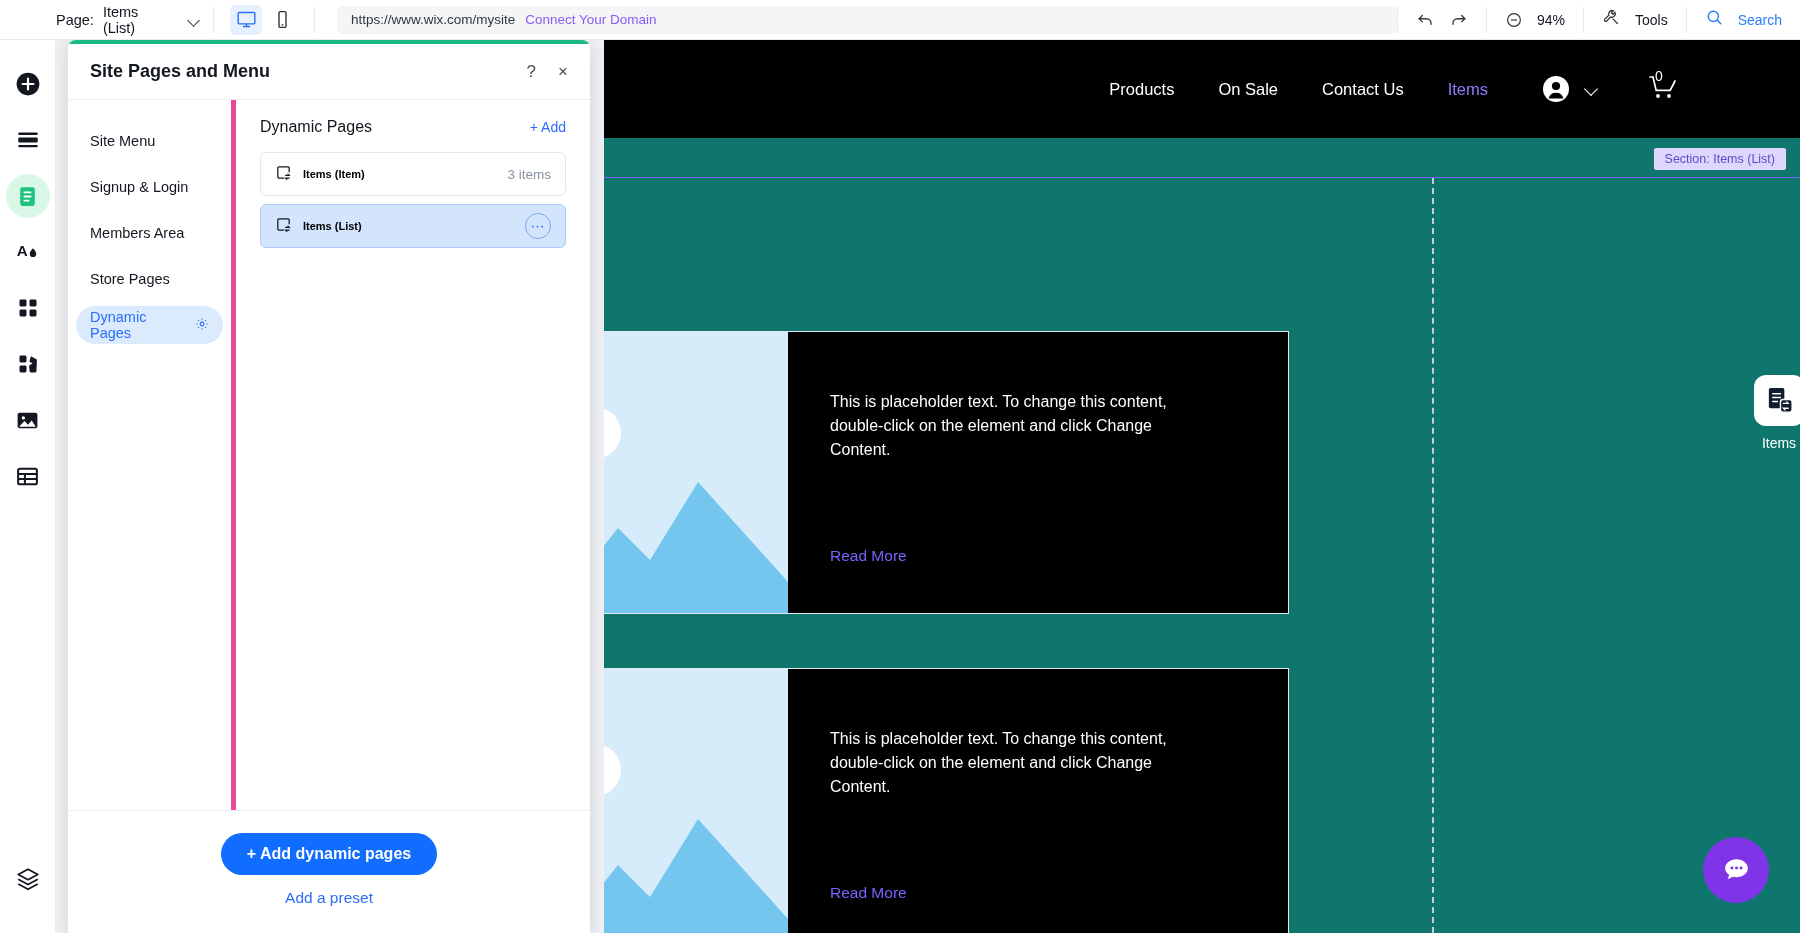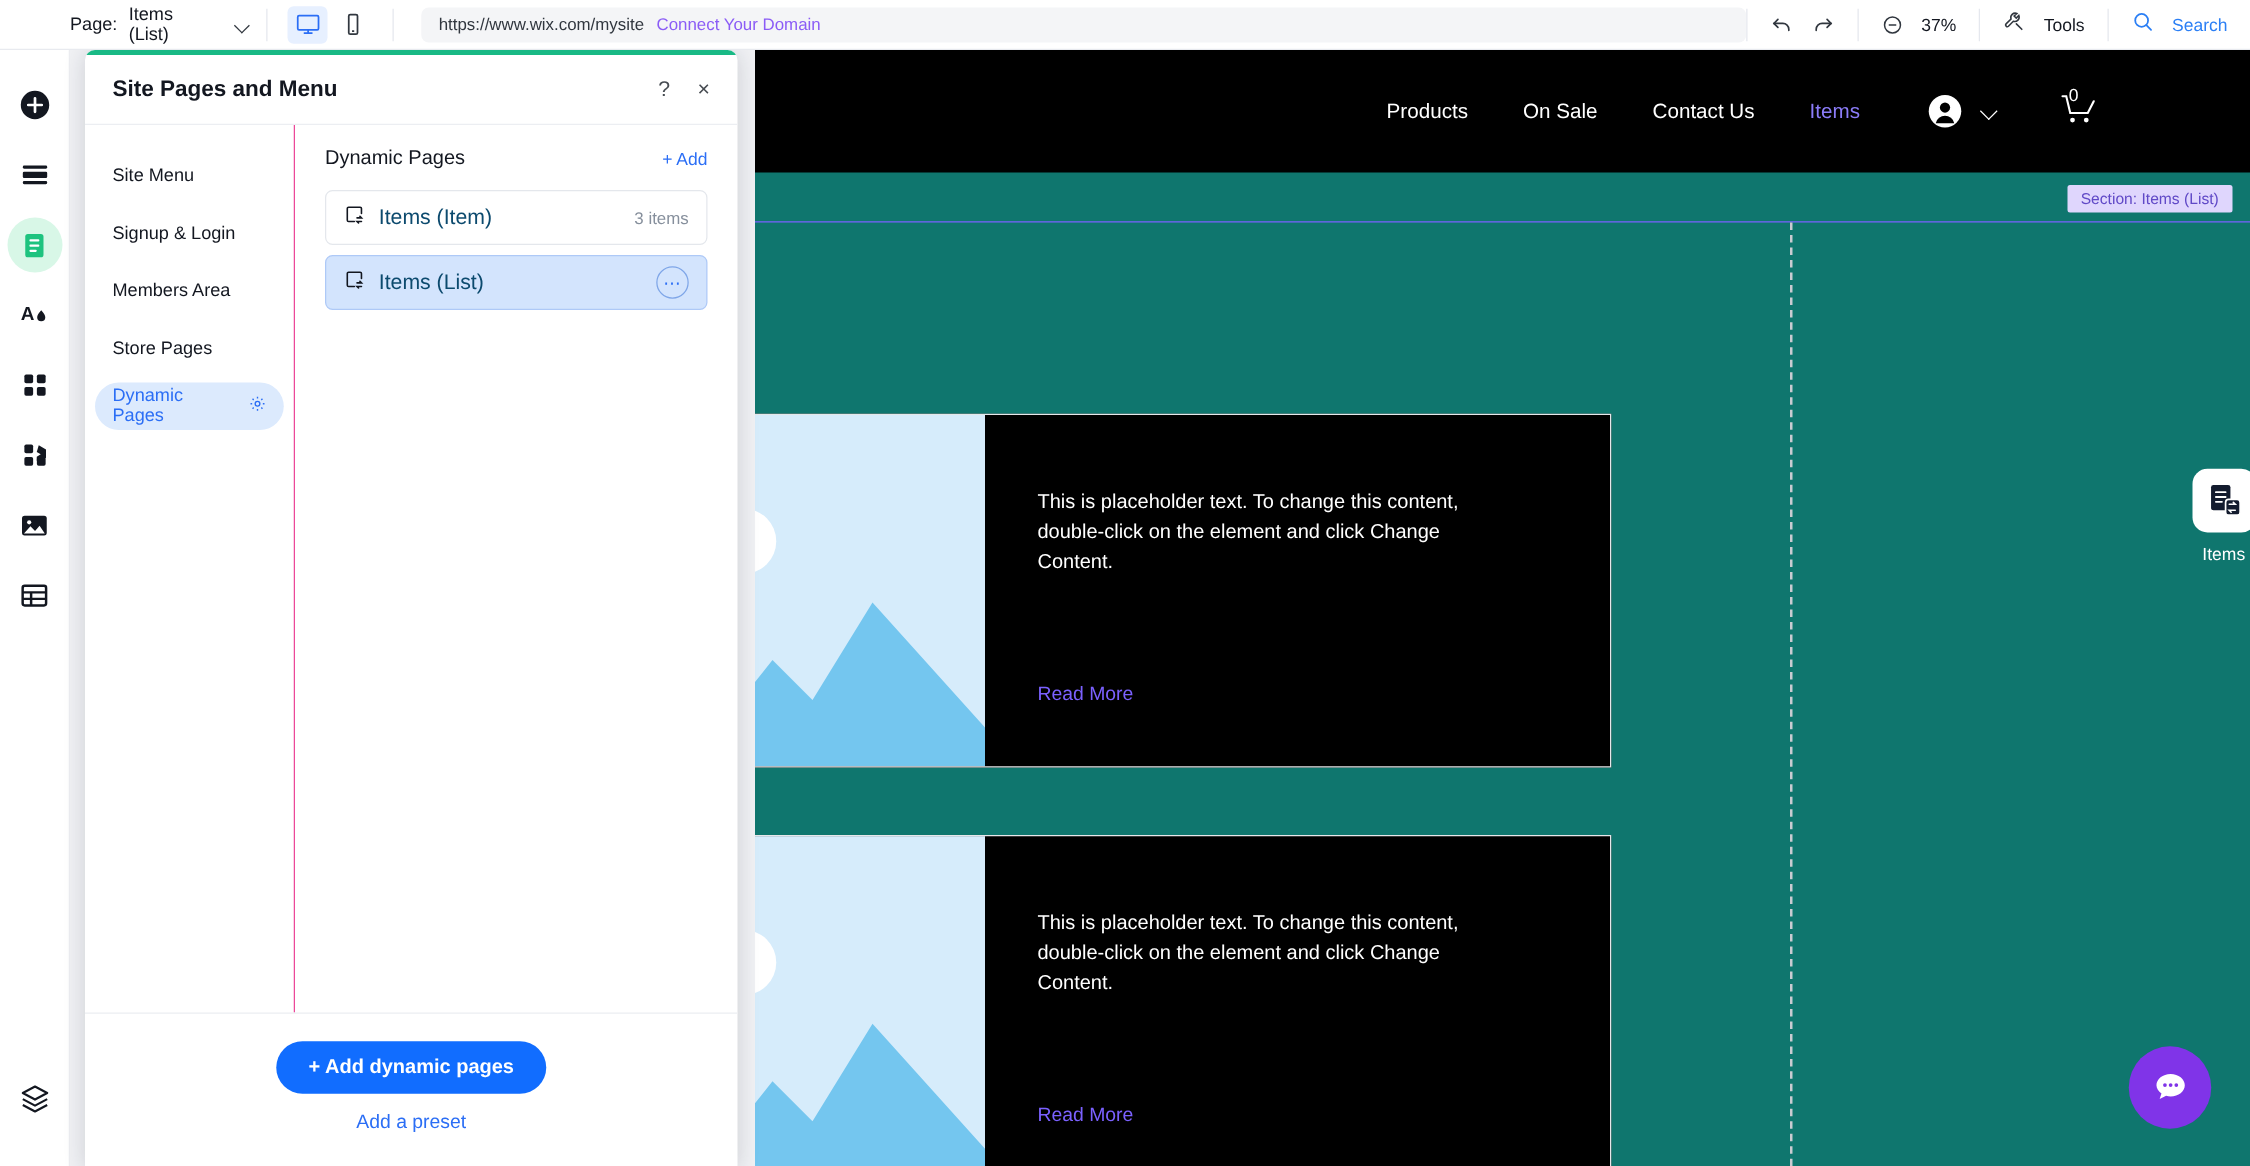--- a/index.html
+++ b/index.html
@@ -151,21 +151,21 @@
   .panel-accent { height: 4px; background: #19b985; }
   .panel-head {
     height: 56px; display: flex; align-items: center; padding: 0 22px;
     border-bottom: 1px solid #eceef2; flex: 0 0 auto;
   }
   .panel-title { font-size: 18px; font-weight: bold; color: #131720; }
   .panel-head-icons { margin-left: auto; display: flex; align-items: center; gap: 22px; }
   .ph-ic { font-size: 17px; color: #474c52; cursor: pointer; line-height: 1; }
   .panel-body { flex: 1; display: flex; min-height: 0; }
   .panel-nav {
-    width: 168px; border-right: 1px solid #ec4899; padding-top: 22px; flex: 0 0 auto;
+    width: 168px; border-right: 5px solid #ec4899; padding-top: 22px; flex: 0 0 auto;
   }
   .nav-item {
     height: 38px; display: flex; align-items: center; padding: 0 14px;
     margin: 0 8px 8px 8px; font-size: 14.5px; color: #131720;
     border-radius: 20px; cursor: pointer; gap: 8px;
   }
   .nav-item.selected { background: #dceafd; color: #2b6ef5; }
   .panel-main { flex: 1; display: flex; flex-direction: column; min-width: 0; }
   .pm-head {
     display: flex; align-items: center; padding: 18px 24px 12px 24px;
@@ -178,21 +178,21 @@
   }
   .pm-sub-lbl { font-size: 12.5px; color: #5d6672; letter-spacing: .4px; }
   .pm-manage { margin-left: auto; font-size: 13.5px; color: #2b6ef5; cursor: pointer; }
   .pg-list { padding: 4px 24px 0 24px; }
   .pg-row {
     height: 44px; display: flex; align-items: center; gap: 11px;
     border: 1px solid #e4e7ec; border-radius: 6px; padding: 0 14px;
     margin-bottom: 8px; cursor: pointer; background: #fff;
   }
   .pg-row.selected { background: #d3e4fd; border-color: #aec9f7; }
-  .pg-name { font-size: 17px; color: #0c4a6e; }
+  .pg-name { font-size: 11px; color: #000000; font-weight: bold; }
   .pg-count { margin-left: auto; font-size: 13.5px; color: #868f9c; }
   .pg-more {
     margin-left: auto; width: 26px; height: 26px; border-radius: 50%;
     border: 1px solid #7fa6e8; display: flex; align-items: center;
     justify-content: center; color: #2b6ef5; font-size: 14px;
     letter-spacing: 1px; cursor: pointer; line-height: 0;
   }
   .panel-foot {
     border-top: 1px solid #eceef2; padding: 22px 0 26px 0;
     display: flex; flex-direction: column; align-items: center; gap: 14px;
@@ -255,21 +255,21 @@
           </svg>
         </span>
       </div>
       <div class="tb-grp">
         <span class="tb-icon-btn">
           <svg width="18" height="18" viewBox="0 0 24 24" fill="none" stroke="#31373f" stroke-width="1.6">
             <circle cx="12" cy="12" r="8.5"></circle>
               <path d="M8 12h8"></path>
           </svg>
         </span>
-        <span class="tb-txt">37%</span>
+        <span class="tb-txt">94%</span>
       </div>
       <div class="tb-grp">
         <span>
           <svg width="19" height="19" viewBox="0 0 24 24" fill="none" stroke="#31373f" stroke-width="1.6" stroke-linecap="round">
             <path d="M14.5 3.5a4.5 4.5 0 0 0-5.9 5.6L3.6 14a1.7 1.7 0 0 0 2.4 2.4l4.9-5a4.5 4.5 0 0 0 5.6-5.9l-2.6 2.6-2.1-2.1z"></path>
             <path d="M14 14l5.5 5.5"></path>
           </svg>
         </span>
         <span class="tb-txt">Tools</span>
       </div>

